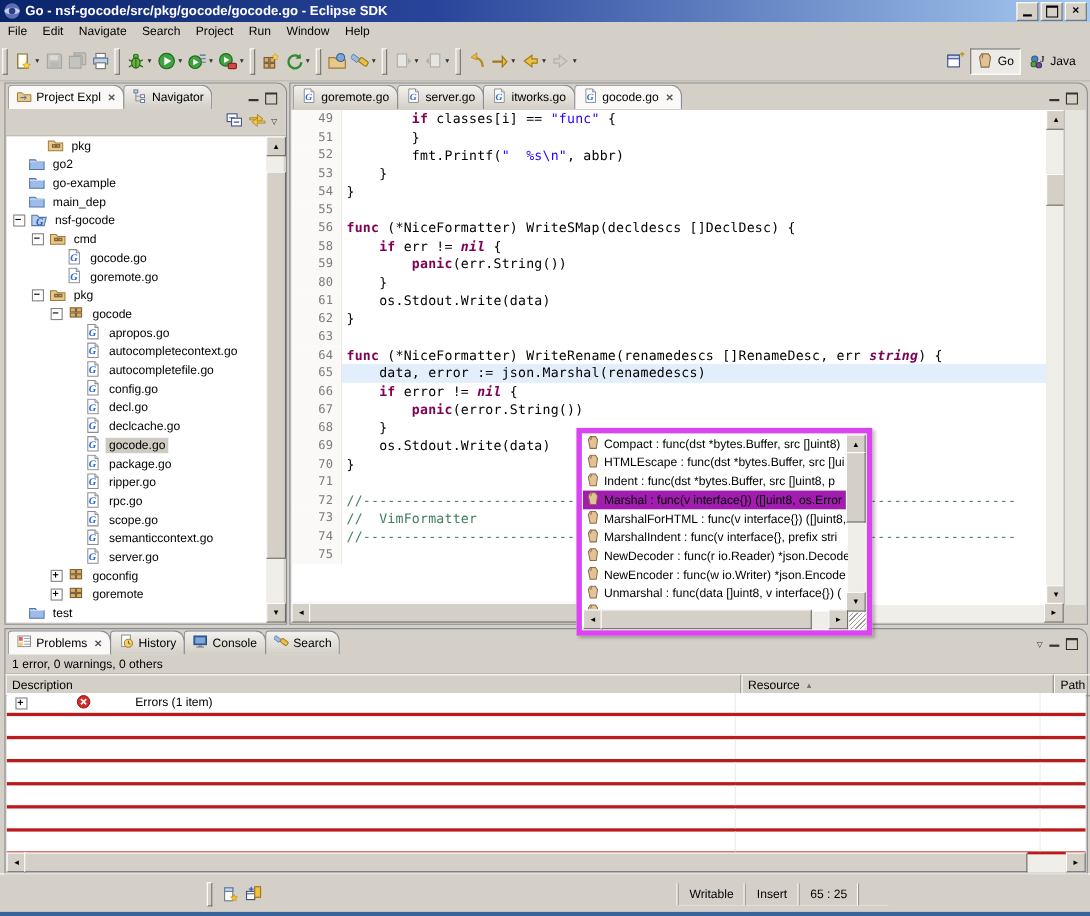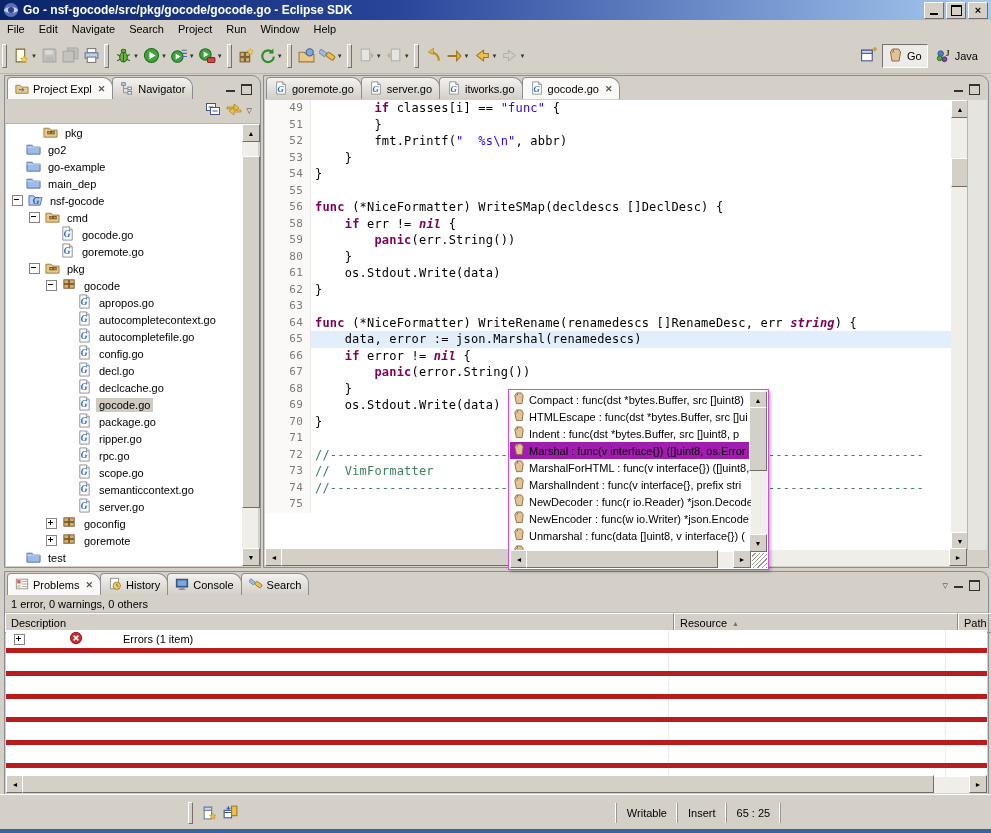--- a/index.html
+++ b/index.html
@@ -67,36 +67,36 @@
   .cl{height:16.5px;display:flex;white-space:pre;font-family:"DejaVu Sans Mono",monospace;font-size:12px;line-height:16.5px;letter-spacing:.2px;}
   .cl .ln{width:38px;flex:0 0 auto;text-align:right;padding-right:7px;color:#7B7B7B;background:#FAF9F7;border-right:1px solid #EAE8E4;
           font-size:11px;}
   .cl .cd{flex:1;padding-left:4px;overflow:hidden;}
   .cl.hl .cd{background:#E2EEFB;}
   .tk-k{color:#7F0055;font-weight:bold;}
   .tk-ki{color:#7F0055;font-weight:bold;font-style:italic;}
   .tk-s{color:#2A00FF;}
   .tk-c{color:#3F7F5F;}
   
-  #popup{position:absolute;left:508px;top:389px;width:259px;height:179px;background:#fff;border:1px solid #d946ef;
+  #popup{position:absolute;left:524px;top:389px;width:259px;height:179px;background:#fff;border:5px solid #d946ef;
     box-shadow:2px 2px 3px rgba(0,0,0,.25);z-index:50;overflow:hidden;}
   #popuplist{position:absolute;left:1px;top:1px;right:17px;bottom:17px;overflow:hidden;}
   .pitem{height:17px;display:flex;align-items:center;gap:4px;font-size:11px;white-space:nowrap;padding-left:3px;overflow:hidden;}
   .pitem svg{width:12px;height:13px;flex:0 0 auto;}
   .pitem.selected{background:#a21caf;}
   #popgrip{position:absolute;right:1px;bottom:1px;width:15px;height:15px;
     background:repeating-linear-gradient(135deg,#fff 0 2px,#9a978f 2px 3px);}
   
   #problems{left:4px;top:571px;width:983px;height:222px;}
   #probsummary{height:17px;font-size:11px;display:flex;align-items:center;padding-left:6px;border-bottom:1px solid #B9B6AD;}
   #probheader{height:20px;display:flex;font-size:11px;background:#D4D0C8;}
   .hcell{border-right:1px solid #8F8C84;border-bottom:1px solid #8F8C84;border-top:1px solid #fff;
      display:flex;align-items:center;padding-left:6px;gap:5px;box-shadow:inset 1px 0 0 #fff;}
   #probbody{position:absolute;left:1px;top:58px;right:1px;bottom:17px;background:#fff;overflow:hidden;}
-  .prow{height:18px;border-bottom:5px solid #b91c1c;position:relative;display:flex;align-items:center;font-size:11px;gap:36px;}
+  .prow{height:18px;border-bottom:3px solid #b91c1c;position:relative;display:flex;align-items:center;font-size:11px;gap:36px;}
   .pcolline{position:absolute;top:0;bottom:0;width:1px;background:#EDEBE7;}
   .prow .exp{width:9px;height:9px;border:1px solid #848284;background:#fff;position:relative;margin-left:8px;flex:0 0 auto;}
   .prow .exp::before{content:"";position:absolute;left:1px;top:3px;width:5px;height:1px;background:#000;}
   .prow .exp.plus::after{content:"";position:absolute;left:3px;top:1px;width:1px;height:5px;background:#000;}
   .prow svg{width:14px;height:14px;margin:0 4px 0 8px;}
   
   #statusbar{position:absolute;left:0;top:794px;width:991px;height:35px;border-top:1px solid #fff;display:flex;align-items:center;font-size:11px;justify-content:center;}
   .stgrip{width:3px;height:20px;border:1px solid;border-color:#FFFFFF #75726B #75726B #FFFFFF;margin:0 6px 0 6px;}
   .stcell{height:20px;display:flex;align-items:center;padding:0 10px;border-left:1px solid #9B988F;box-shadow:-1px 0 0 #fff;}
   #stspacer{width:375px;}

